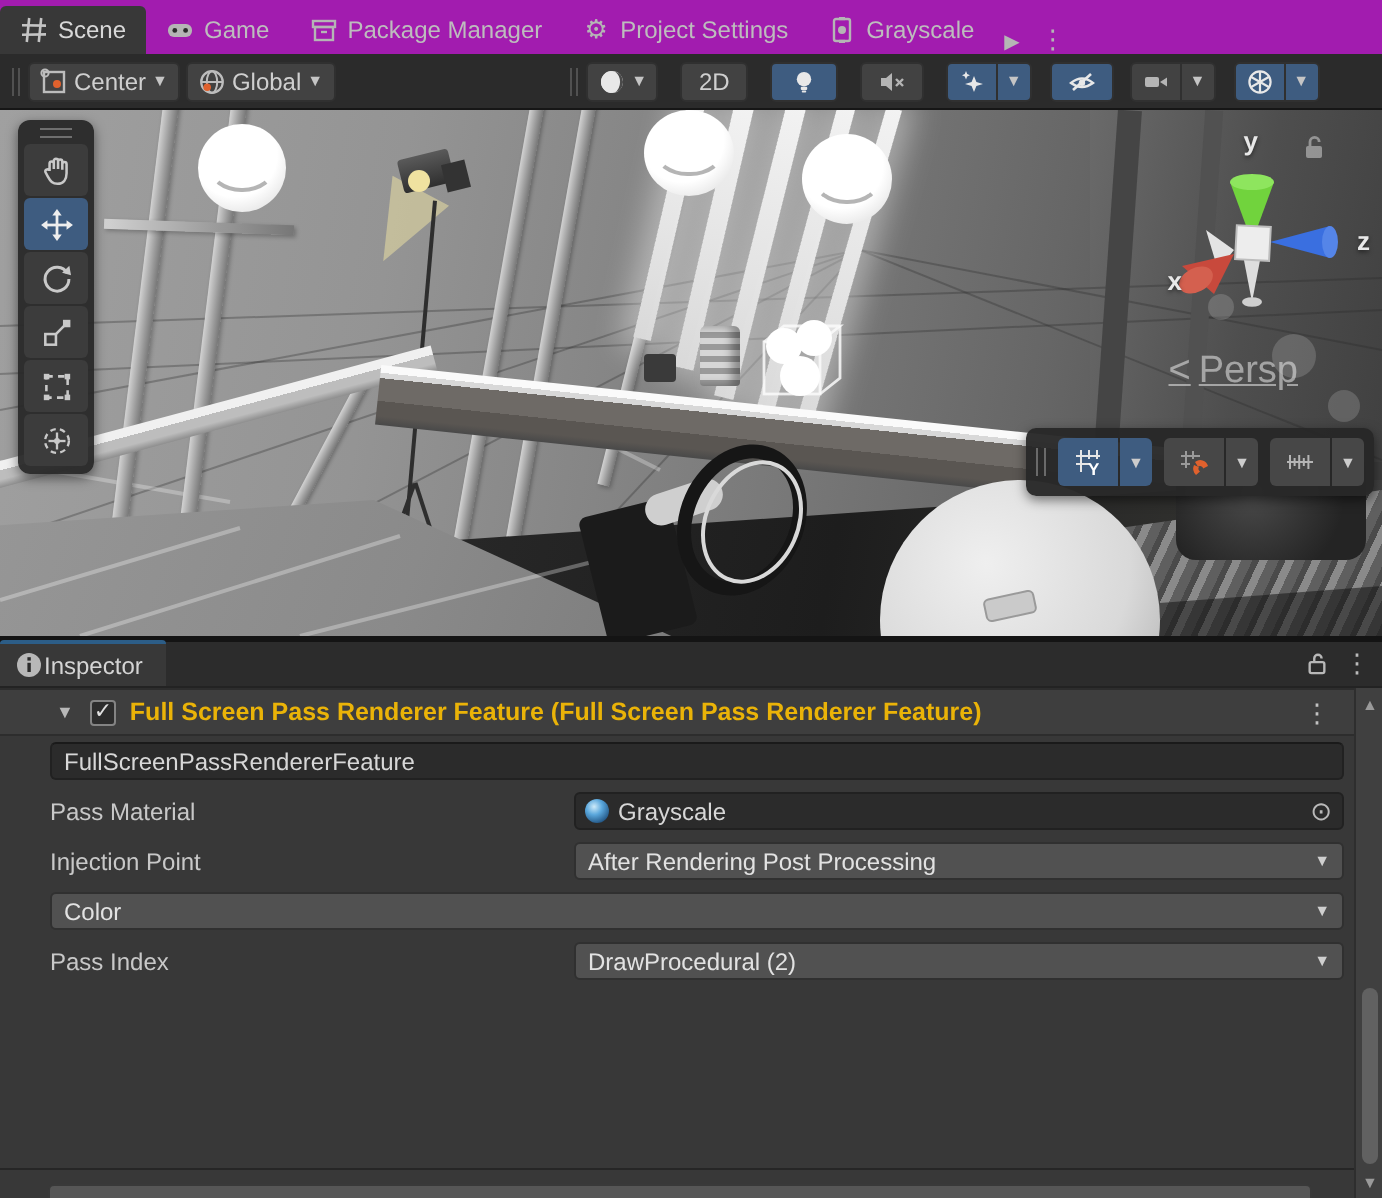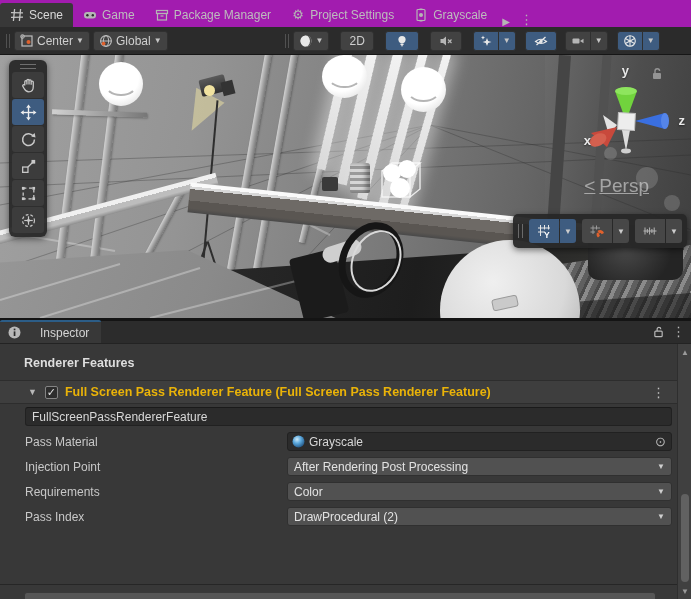--- a/index.html
+++ b/index.html
@@ -52,21 +52,21 @@
   .snapdd { width:16px; height:24px; background:#474747; display:flex; align-items:center; justify-content:center; border-radius:0 3px 3px 0; margin-left:1px; font-size:8px; color:#ccc; }
   .snapbtn.toggled,.snapdd.toggled { background:#3e5c80; }
   #axisgizmo { right:8px; top:8px; width:110px; height:130px; }
   .axlabel { position:absolute; font-size:13px; font-weight:bold; color:#e8e8e8; text-shadow:0 1px 2px rgba(0,0,0,.5); }
   #persp { position:absolute; right:42px; top:120px; color:rgba(235,235,235,.55); font-size:19px;text-decoration:underline; }
   #persp .ch { margin-right:4px; }
   #scene-lock { position:absolute; right:28px; top:12px; opacity:.55; }
   
   #inspector { position:absolute; left:0; top:318px; width:691px; height:281px; background:#383838; border-top:3px solid #141414; }
   #insp-tabs { height:23px; background:#2c2c2c; display:flex; align-items:flex-end; position:relative; border-bottom:1px solid #232323; }
-  #insp-tab { height:23px; background:#383838; display:flex; align-items:center; gap:19px; padding:0 12px 0 8px; border-top:2px solid #2c5d87; border-radius:2px 2px 0 0; color:#d4d4d4; }
+  #insp-tab { height:23px; background:#383838; display:flex; align-items:center; gap:1px; padding:0 12px 0 8px; border-top:2px solid #2c5d87; border-radius:2px 2px 0 0; color:#d4d4d4; }
   #insp-icons { position:absolute; right:6px; top:3px; display:flex; align-items:center; gap:8px; color:#bbb; }
   #insp-body { position:relative; height:255px; }
   #insp-scroll { position:absolute; right:0; top:0; width:14px; height:255px; background:#404040; border-left:1px solid #2e2e2e; }
   #insp-scroll .sarrow { position:absolute; left:0; width:14px; text-align:center; font-size:8px; color:#9a9a9a; }
   #insp-scroll .thumb { position:absolute; left:3px; width:8px; border-radius:4px; background:#616161; }
   #section-title { padding:12px 0 10px 24px; font-weight:bold; color:#dedede; font-size:12.5px; }
   #feat-header { height:24px; background:#3e3e3e; border-top:1px solid #2d2d2d; border-bottom:1px solid #2d2d2d; display:flex; align-items:center; padding-left:28px; position:relative; }
   #feat-header .fold { font-size:9px; color:#b8b8b8; margin-right:8px; }
   .checkbox { width:13px; height:13px; background:#2d2d2d; border:1px solid #848484; border-radius:2px; margin-right:7px; display:flex; align-items:center; justify-content:center; color:#e0e0e0; font-size:11px; line-height:1; }
   #feat-title { font-weight:bold; color:#eab308; font-size:12.5px; }
@@ -483,21 +483,20 @@
       </div>
       <div id="insp-icons">
         <svg width="11" height="13" viewBox="0 0 12 13">
             <rect x="2" y="6" width="8" height="6" rx="1" fill="none" stroke="#b8b8b8" stroke-width="1.3"></rect>
             <path d="M4.5 6 V4 a2 2 0 0 1 4 0" fill="none" stroke="#b8b8b8" stroke-width="1.3"></path>
           </svg>
         <span style="font-size:13px">⋮</span>
       </div>
     </div>
     <div id="insp-body">
-      <div id="section-title">Renderer Features</div>
 
       <div id="feat-header">
         <span class="fold">▼</span>
         <span class="checkbox">
             <span>✓</span>
           </span>
         <span id="feat-title">Full Screen Pass Renderer Feature (Full Screen Pass Renderer Feature)</span>
         <span id="feat-menu">⋮</span>
       </div>
 
@@ -528,21 +527,20 @@
       <div class="prow">
         <span class="plabel">Injection Point</span>
         <span class="pctrl">
           <span class="dropdown">
             <span>After Rendering Post Processing</span>
             <span class="dd">▼</span>
           </span>
         </span>
       </div>
       <div class="prow">
-        <span class="plabel">Requirements</span>
         <span class="pctrl">
           <span class="dropdown">
             <span>Color</span>
             <span class="dd">▼</span>
           </span>
         </span>
       </div>
       <div class="prow">
         <span class="plabel">Pass Index</span>
         <span class="pctrl">

